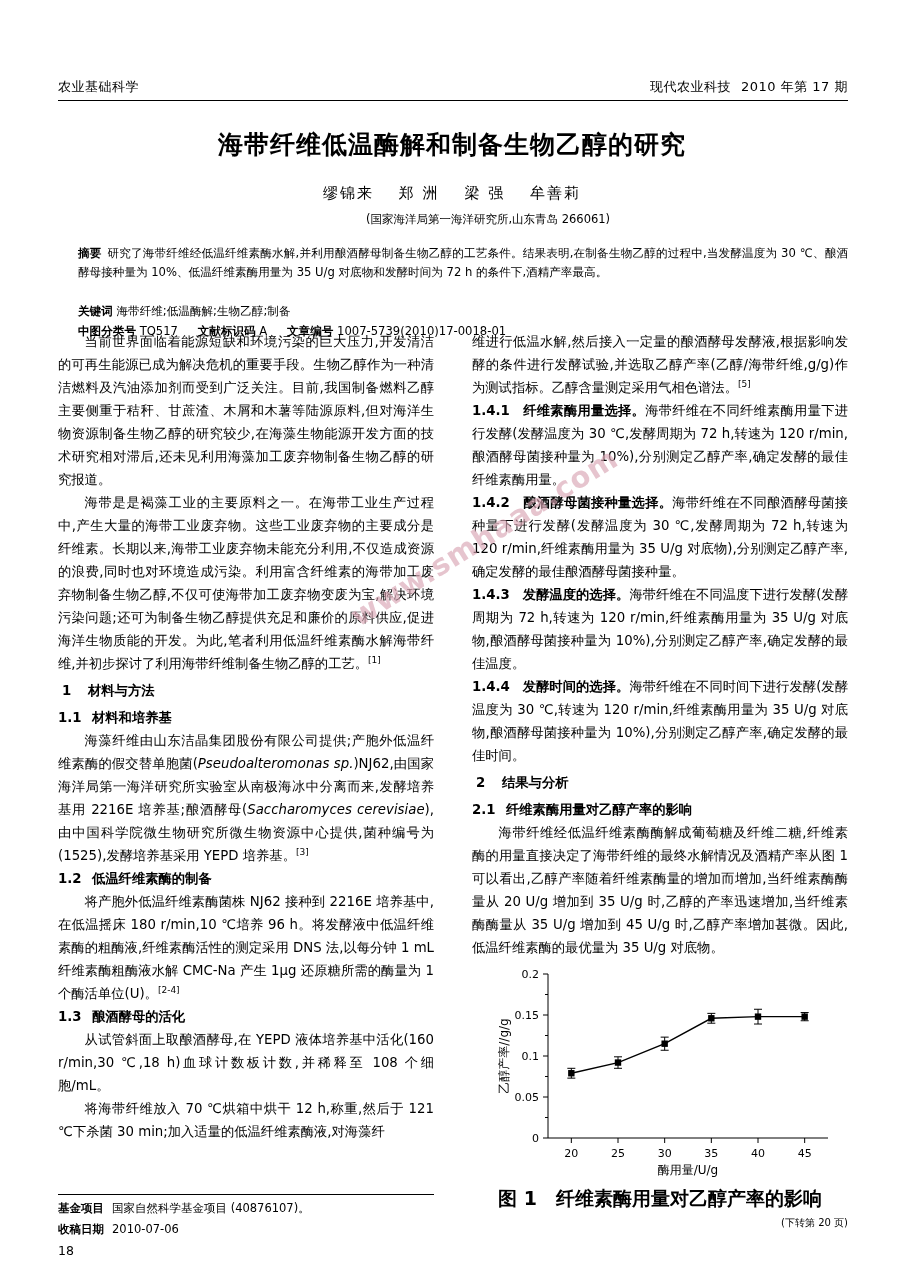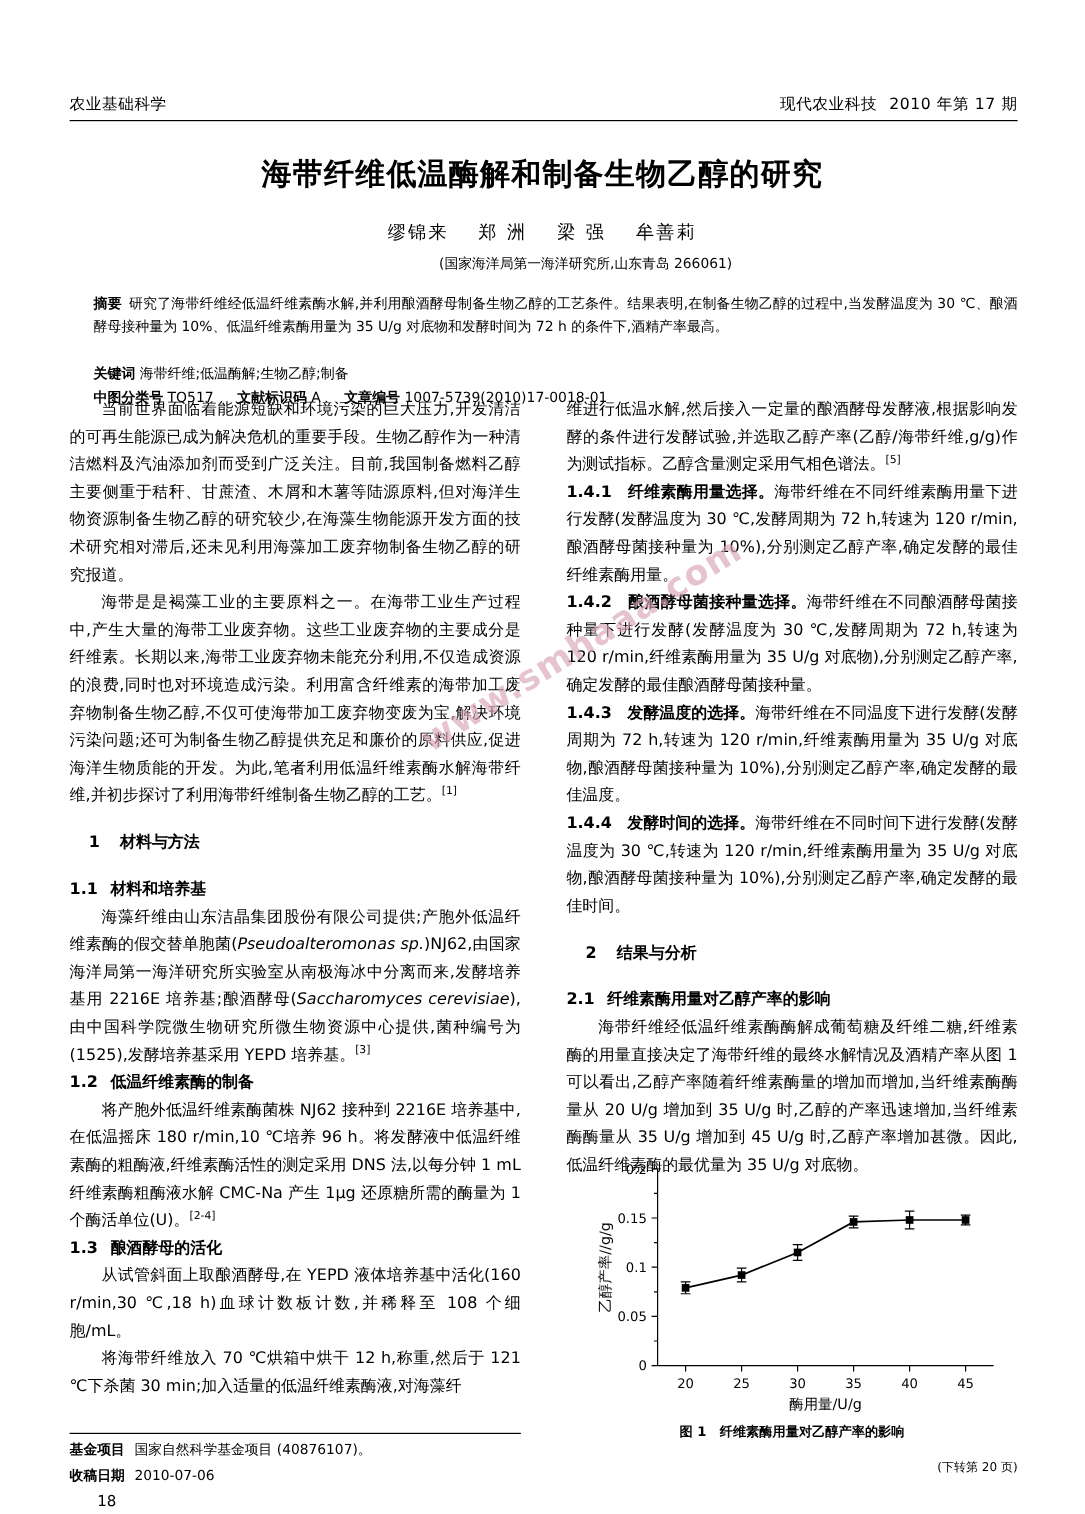--- a/index.html
+++ b/index.html
@@ -54,21 +54,21 @@
   .meta .seg{margin-right:16px;text-align:right;}
   
   .col{
     position:absolute;top:330px;width:376px;
     font-size:13.3px;line-height:1.73;text-align:justify;
   }
   .colL{left:58px;}
   .colR{left:472px;}
   .col p{margin:0;text-indent:2em;}
   .col p.noind{text-indent:0;}
-  .col .h1{font-weight:bold;margin:16px;text-indent:0;}
+  .col .h1{font-weight:bold;margin:4px;text-indent:0;}
   .col .h1 .num{display:inline-block;min-width:26px;}
   .col .h2{font-weight:bold;margin:0;text-indent:0;}
   .col .h2 .num{display:inline-block;min-width:34px;}
   .col .h3{font-weight:bold;display:inline;}
   .it{font-style:italic;}
   sup{font-size:9px;vertical-align:super;}
   
   .wm{
     position:absolute;left:330px;top:520px;
     transform:rotate(-32deg);
@@ -77,36 +77,36 @@
     letter-spacing:1px;
     pointer-events:none;
     white-space:nowrap;
   }
   
   .figwrap{
     position:absolute;left:472px;top:962px;width:376px;
   }
   .figcap{
     position:absolute;left:472px;top:1186px;width:376px;text-align:center;
-    font-size:11px;font-weight:bold;
+    font-size:19px;font-weight:bold;
   }
   .contnote{
     position:absolute;left:472px;top:1216px;width:376px;text-align:right;
     font-size:10px;
   }
   
   .fnrule{position:absolute;left:58px;top:1194px;width:376px;height:1px;background:#000;}
   .fn{
     position:absolute;left:58px;width:392px;font-size:11.5px;line-height:1.55;
   }
   .fn1{top:1200px;}
   .fn2{top:1221px;}
   .fn .k{font-weight:bold;margin-right:8px;}
   .pageno{
-    position:absolute;left:58px;top:1243px;font-size:12.5px;margin-left:23px;
+    position:absolute;left:58px;top:1243px;font-size:12.5px;
   }
 </style>
 </head>
 <body>
 
 <div class="page">
 
   <div class="runhead">
     <div>农业基础科学</div>
     <div class="right">

